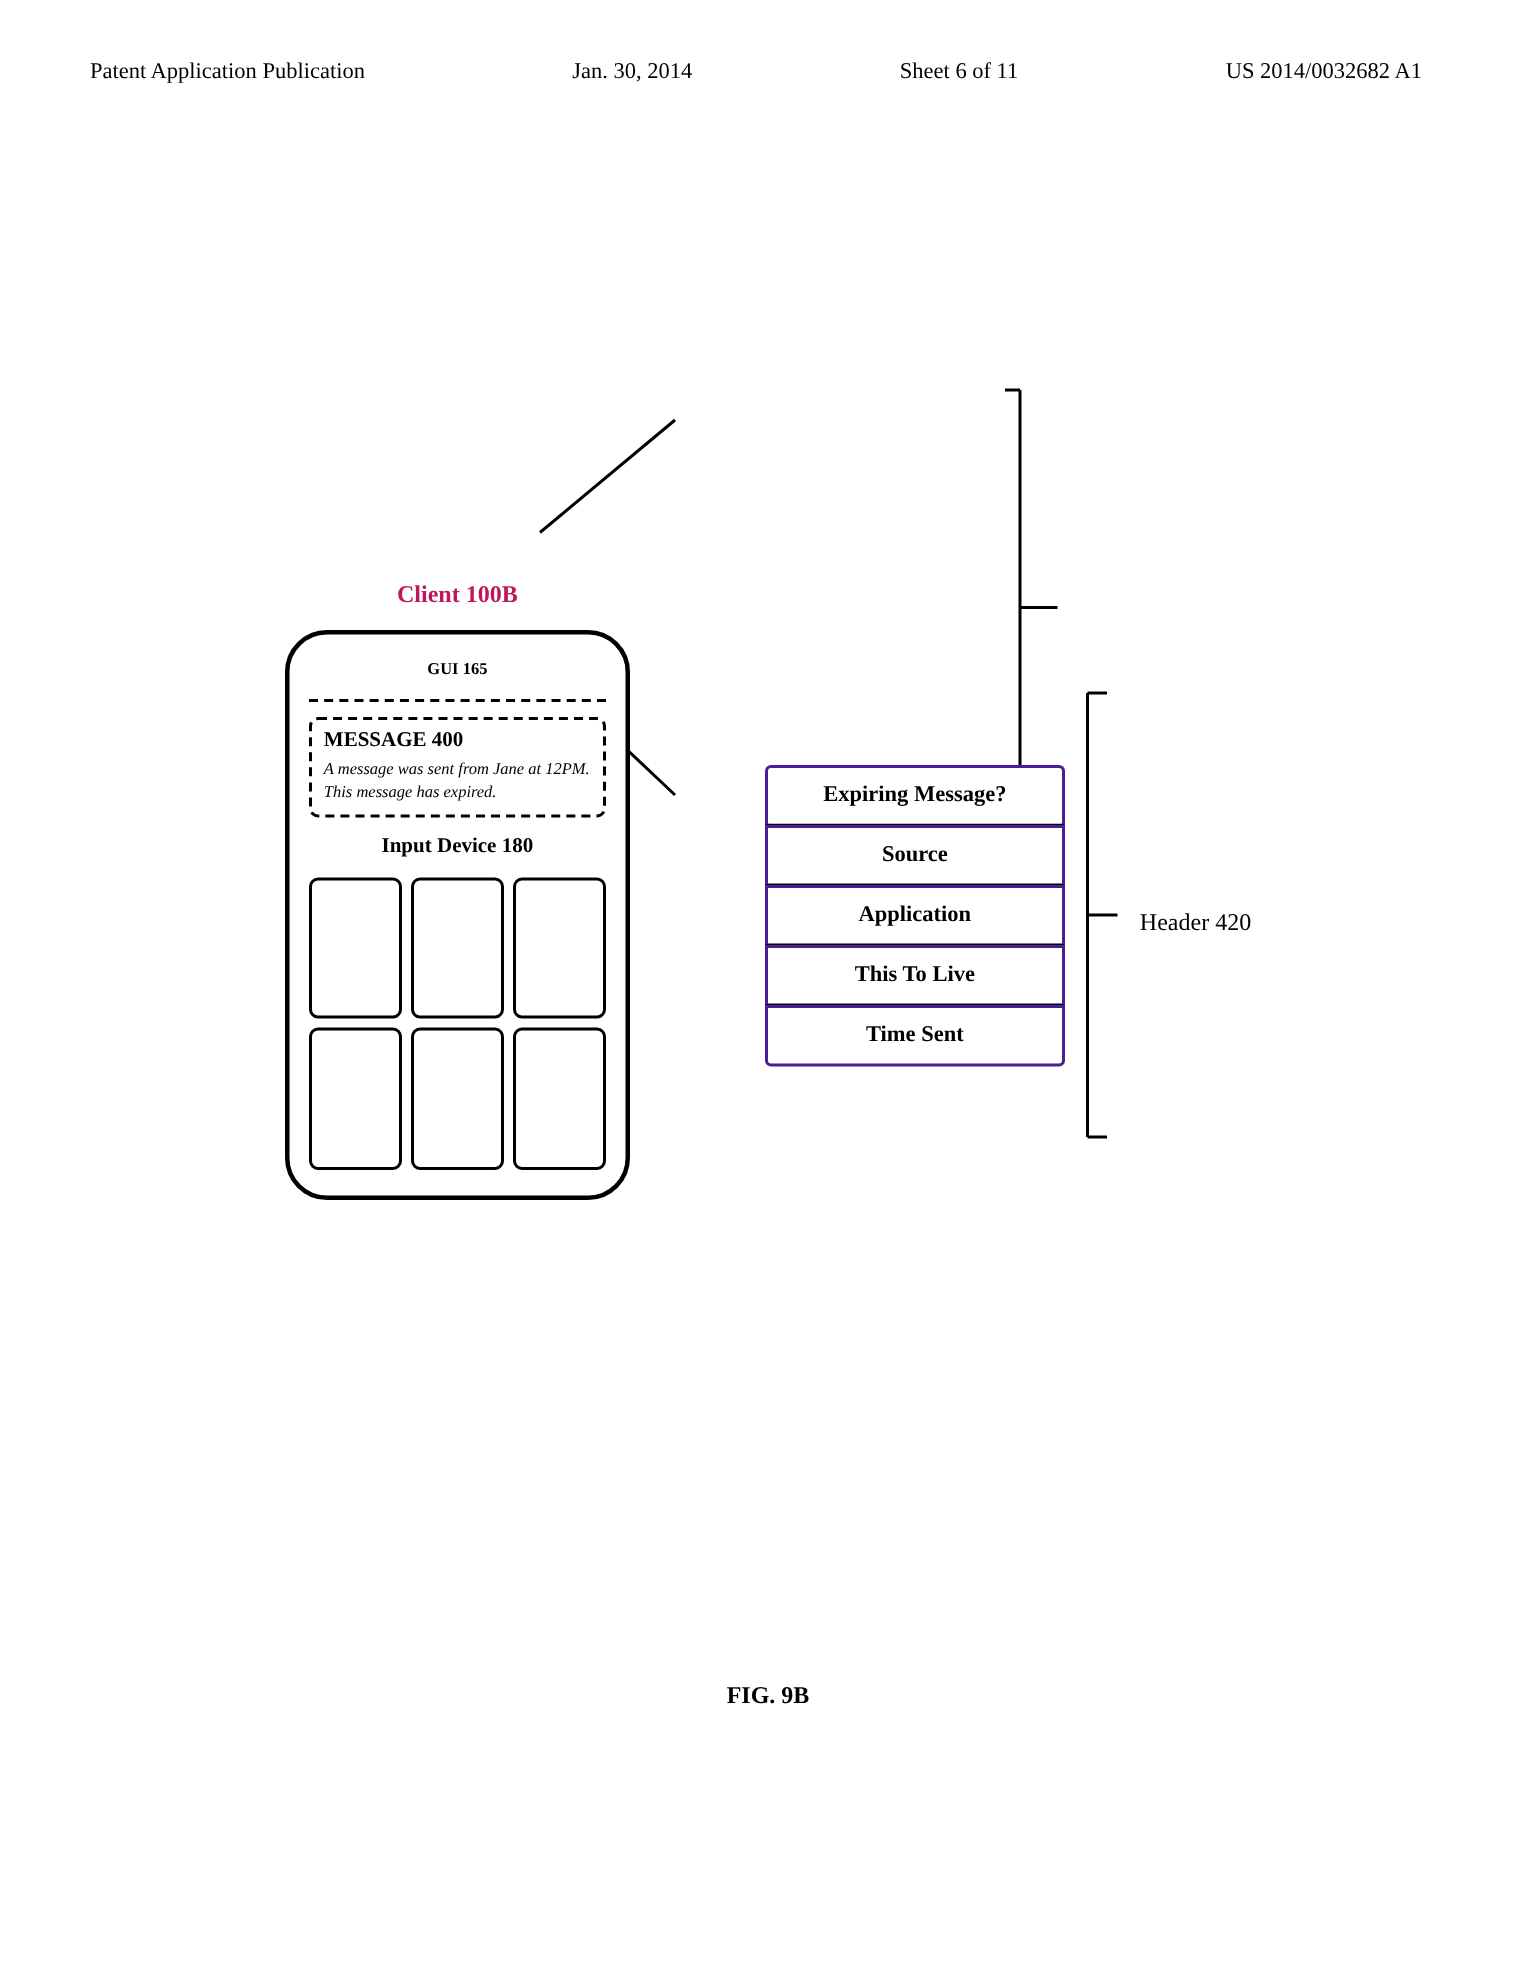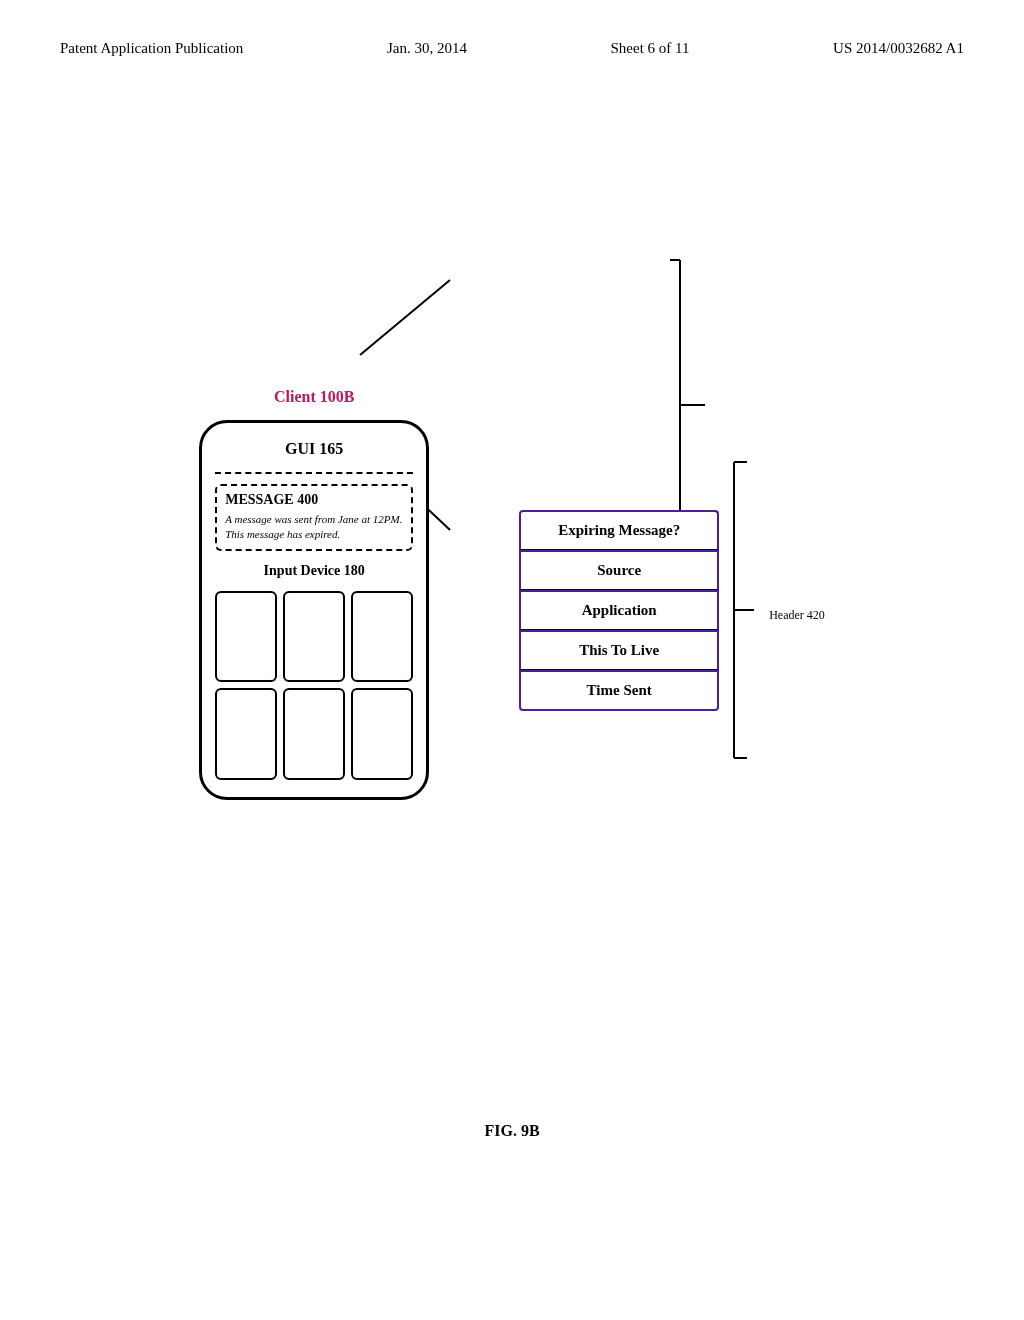--- a/index.html
+++ b/index.html
@@ -10,21 +10,21 @@
       height: 1320px;
       overflow: hidden;
       position: relative;
     }
 
     
     .patent-header {
       position: absolute;
       top: 40px;
       left: 60px;
-      right: 60px;
+      right: 76px;
       display: flex;
       justify-content: space-between;
       align-items: baseline;
       font-size: 15px;
       color: #000;
     }
 
     
     .diagram-area {
       position: absolute;
@@ -71,21 +71,21 @@
       left: 16px;
       right: 16px;
       bottom: 16px;
       display: flex;
       flex-direction: column;
       gap: 8px;
     }
 
     .gui-label {
       text-align: center;
-      font-size: 16px;
+      font-size: 11px;
       font-weight: bold;
       color: #000;
       padding: 4px 0 4px 0;
     }
 
     .divider-dashed {
       border: none;
       border-top: 2px dashed #000;
       margin: 2px 0;
     }
@@ -160,21 +160,21 @@
     .header-field:first-child {
       border-top-left-radius: 4px;
       border-top-right-radius: 4px;
     }
     .header-field:last-child {
       border-bottom-left-radius: 4px;
       border-bottom-right-radius: 4px;
     }
 
     .header-420-label {
-      font-size: 12px;
+      font-size: 16px;
       color: #000;
       white-space: nowrap;
       margin-top: 11px;
     }
 
     
     .figure-caption {
       position: absolute;
       bottom: 180px;
       left: 50%;

